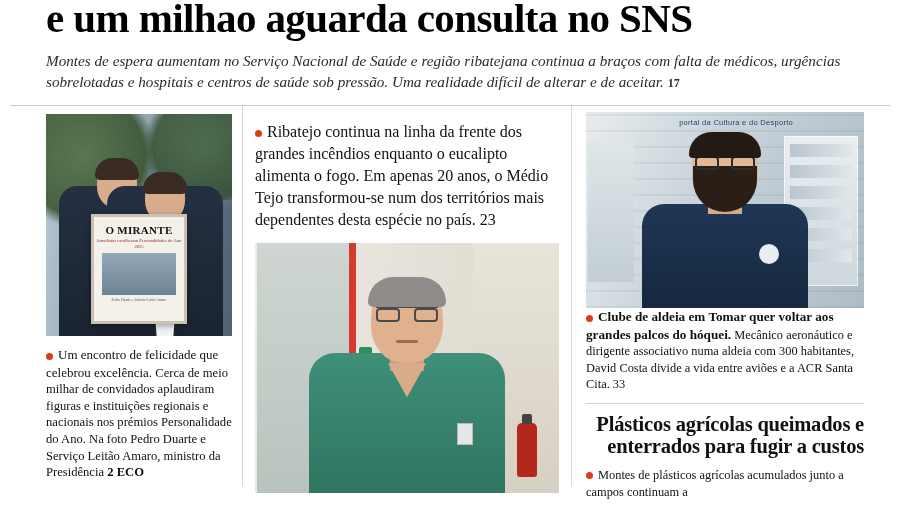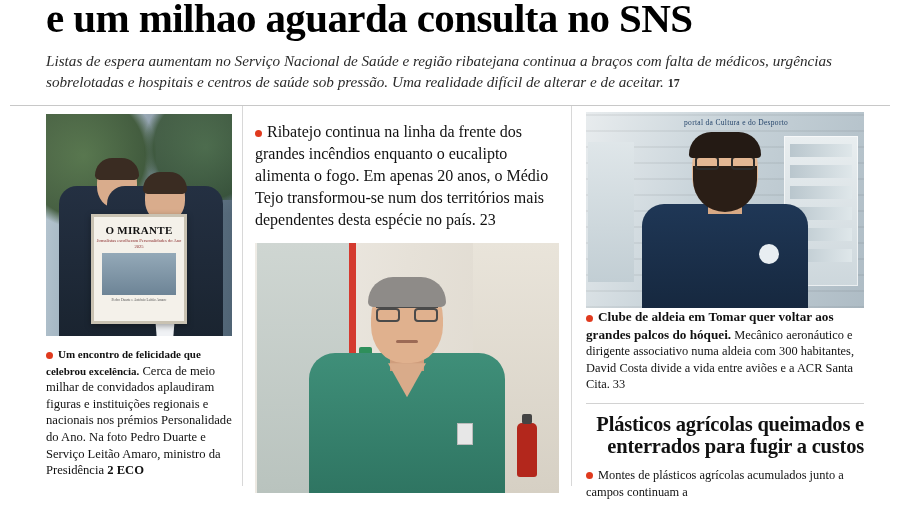--- a/index.html
+++ b/index.html
@@ -123,21 +123,21 @@
     margin:4px auto 0; width:74px; height:42px;
     background:linear-gradient(180deg,#94a9b8,#6d8496);
   }
   .plaque .p-text { font-size:3.6px; color:#555; margin-top:3px; line-height:1.3; }
 
   .cap-left { padding-top:10px; font-size:12.6px; line-height:1.32; }
   .bullet {
     display:inline-block; width:7px; height:7px; border-radius:50%;
     background:#e03a1e; margin-right:5px; vertical-align:middle;
   }
-  .cap-left .lead { font-weight:bold; font-size:11px; }
+  .cap-left .lead { font-weight:normal; font-size:13px; }
   .cap-left .ref { font-weight:bold; }
 
   
   .mid-head {
     font-weight:bold; font-size:20.5px; line-height:1.1;
     color:#1a1a1a; letter-spacing:-0.2px;
   }
   .mid-body { margin-top:9px; font-size:16px; line-height:1.38; }
   .photo-mid {
     margin-top:12px; width:100%; height:250px; position:relative; overflow:hidden;
@@ -227,21 +227,21 @@
   }
   .photo-right .shopbg {
     position:absolute; inset:0;
     background:
       repeating-linear-gradient(0deg, rgba(0,0,0,.05) 0 2px, rgba(0,0,0,0) 2px 16px),
       linear-gradient(110deg,#e8ecee 0%,#c9d4da 40%,#aebcc5 100%);
   }
   .photo-right .banner {
     position:absolute; top:6px; left:54%; transform:translateX(-50%);
     font-size:7.5px; color:#25456b; letter-spacing:.3px; white-space:nowrap;
-    font-family:Liberation Serif, serif;
+    font-family:Liberation Sans, sans-serif;
   }
   .photo-right .rack {
     position:absolute; right:6px; top:24px; width:74px; height:150px;
     background:linear-gradient(180deg,#e9eef0,#cdd7dc);
     box-shadow:inset 0 0 0 1px rgba(255,255,255,.6);
   }
   .photo-right .rack i {
     display:block; height:13px; margin:8px 6px;
     background:linear-gradient(90deg,#b9c6cd,#dfe7ea);
   }
@@ -295,21 +295,21 @@
   .body-plast { margin-top:9px; font-size:12.4px; line-height:1.38; }
 </style>
 </head>
 <body>
 
 <div class="page">
 
   <div class="headline">e um milhao aguarda consulta no SNS</div>
 
   <div class="standfirst">
-    <span>Listas de espera aumentam no Serviço Nacional de Saúde e região ribatejana continua a braços com falta de médicos, urgências sobrelotadas e hospitais e centros de saúde sob pressão. Uma realidade difícil de alterar e de aceitar.</span>
+    <span>Montes de espera aumentam no Serviço Nacional de Saúde e região ribatejana continua a braços com falta de médicos, urgências sobrelotadas e hospitais e centros de saúde sob pressão. Uma realidade difícil de alterar e de aceitar.</span>
     <span class="pagenum">17</span>
   </div>
 
   <div class="rule-top"></div>
 
   <div class="grid">
 
     <div class="col-left">
       <div class="photo-left">
         <div class="wallbg"></div>

